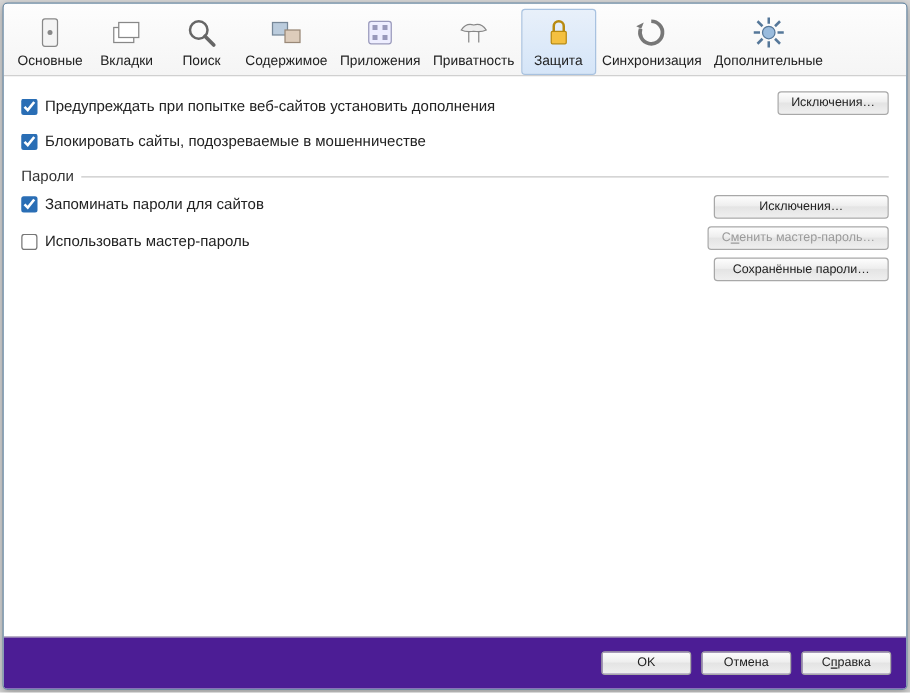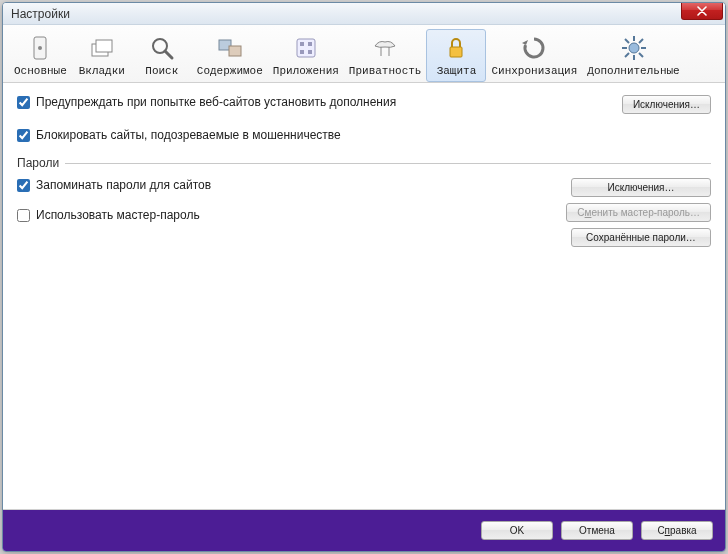--- a/index.html
+++ b/index.html
@@ -52,21 +52,20 @@
   cursor: pointer;
 }
 .close-btn svg { display: block; }
 .toolbar {
   height: 58px;
   background: linear-gradient(to bottom, #fdfdfd 0%, #f5f5f5 100%);
   border-bottom: 1px solid #d0d0d0;
   display: flex;
   padding: 4px 6px 0 6px;
   gap: 0;
-  font-family: Liberation Mono, monospace;
 }
 .tool-item {
   display: flex;
   flex-direction: column;
   align-items: center;
   justify-content: flex-start;
   padding: 2px 4px 4px 4px;
   cursor: pointer;
   border: 1px solid transparent;
   border-radius: 3px;
@@ -90,21 +89,21 @@
   white-space: nowrap;
 }
 .content {
   flex: 1;
   padding: 12px 14px 8px 14px;
   color: #222;
   overflow: auto;
 }
 .row {
   display: flex;
-  align-items: flex-start;
+  align-items: flex-end;
   margin-bottom: 6px;
   gap: 28px;
 }
 .row .spacer { flex: 1; }
 .checkbox-row {
   display: flex;
   align-items: center;
   gap: 6px;
   margin-bottom: 7px;
 }
@@ -161,28 +160,20 @@
 }
 .footer .btn { min-width: 72px; }
 .underline-access { text-decoration: underline; }
 .pw-left { flex:1; }
 .pw-row { display:flex; align-items:flex-start; }
 </style>
 </head>
 <body>
 
 <div class="window">
-  <div class="titlebar">
-    <span class="titlebar-title">Настройки</span>
-    <div class="close-btn">
-      <svg width="10" height="10" viewBox="0 0 10 10">
-        <path d="M1 1 L9 9 M9 1 L1 9" stroke="#fff" stroke-width="1.6" stroke-linecap="round"></path>
-      </svg>
-    </div>
-  </div>
 
   <div class="toolbar">
 
     <div class="tool-item">
       <div class="icon-wrap">
         <svg width="28" height="28" viewBox="0 0 28 28">
             <rect x="8" y="3" width="12" height="22" rx="2" fill="#f4f4f4" stroke="#888"></rect>
             <circle cx="14" cy="14" r="2" fill="#888"></circle>
           </svg>
       </div>

